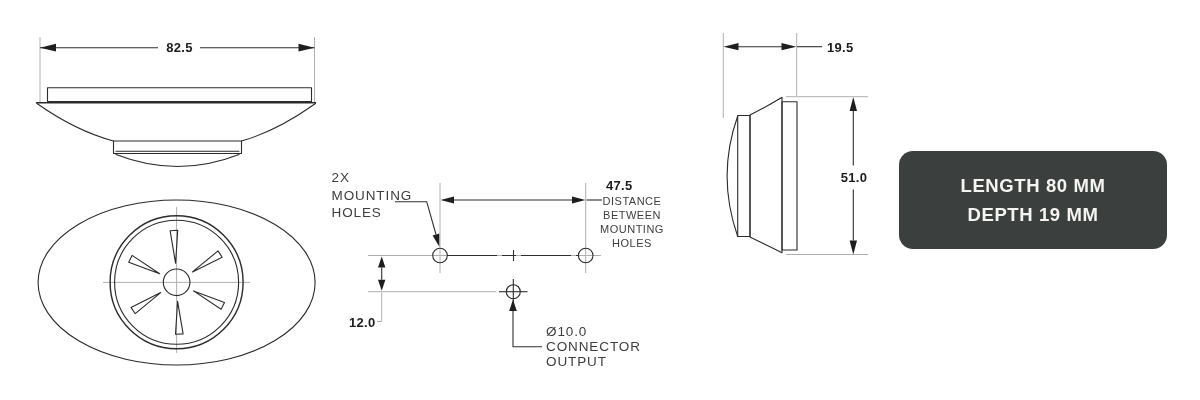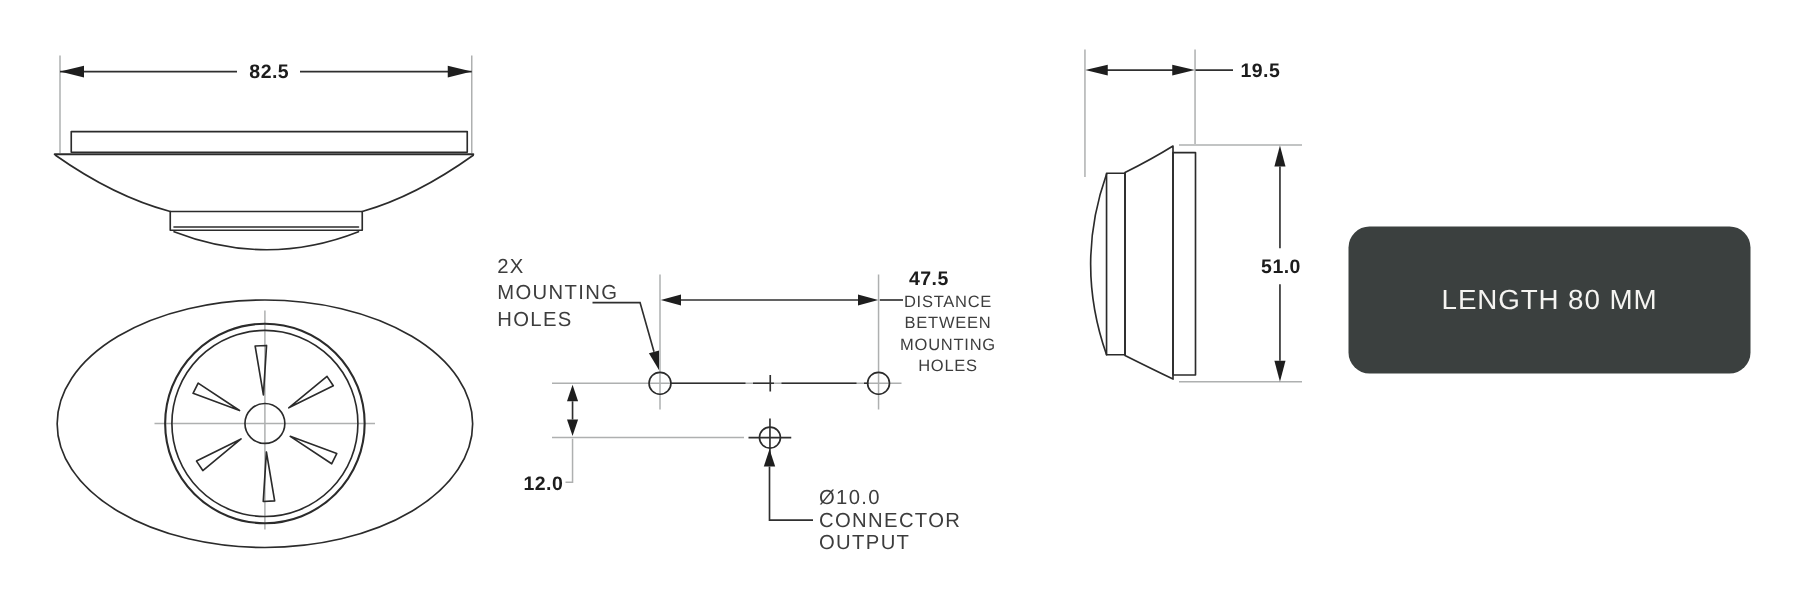--- a/index.html
+++ b/index.html
@@ -14,21 +14,21 @@
   .dimline{fill:none;stroke:#2f2f2f;stroke-width:1.1;stroke-linecap:butt;}
   .arrow{fill:#1e1e1e;stroke:none;}
   .dim-text{font-size:13px;font-weight:700;fill:#1c1c1c;letter-spacing:.3px;}
   .label-text{font-size:13.5px;font-weight:400;fill:#3d3d3d;letter-spacing:.9px;}
   .label-sm{font-size:11px;font-weight:400;fill:#3d3d3d;letter-spacing:.5px;}
   .badge{
     position:absolute;left:899px;top:151px;width:268px;height:98px;
     background:#3b403f;border-radius:14px;
     display:flex;flex-direction:column;justify-content:center;align-items:center;gap:7px;
   }
-  .badge-line{color:#f5f4f1;font-size:18.5px;font-weight:400;letter-spacing:.6px;line-height:1.15;white-space:nowrap;}
+  .badge-line{color:#f5f4f1;font-size:18.5px;font-weight:700;letter-spacing:.6px;line-height:1.15;white-space:nowrap;}
 </style>
 </head>
 <body>
 
 <div id="stage">
   <svg width="1200" height="400" viewBox="0 0 1200 400">
 
     <g>
 
       <line class="construction" x1="40" y1="37" x2="40" y2="102"></line>
@@ -135,14 +135,15 @@
       <line class="dimline" x1="853.3" y1="189.5" x2="853.3" y2="240.5"></line>
       <polygon class="arrow" points="853.3,97 849.6,111 857,111"></polygon>
       <polygon class="arrow" points="853.3,254.5 849.6,240.5 857,240.5"></polygon>
       <text class="dim-text" x="854" y="182" text-anchor="middle">51.0</text>
     </g>
   </svg>
 
   
   <div class="badge">
     <div class="badge-line">LENGTH 80 MM</div>
+    <div class="badge-line">DEPTH 19 MM</div>
   </div>
 </div>
 
 </body></html>

